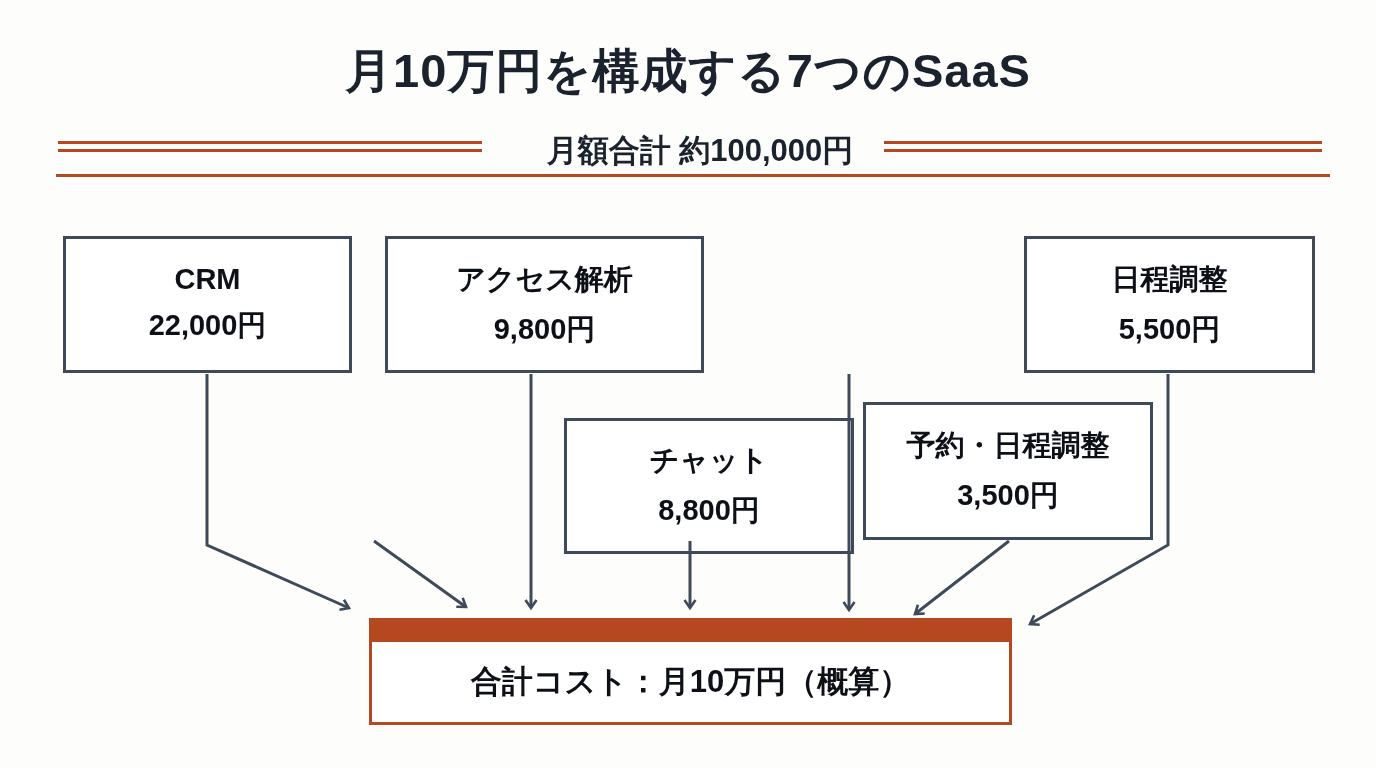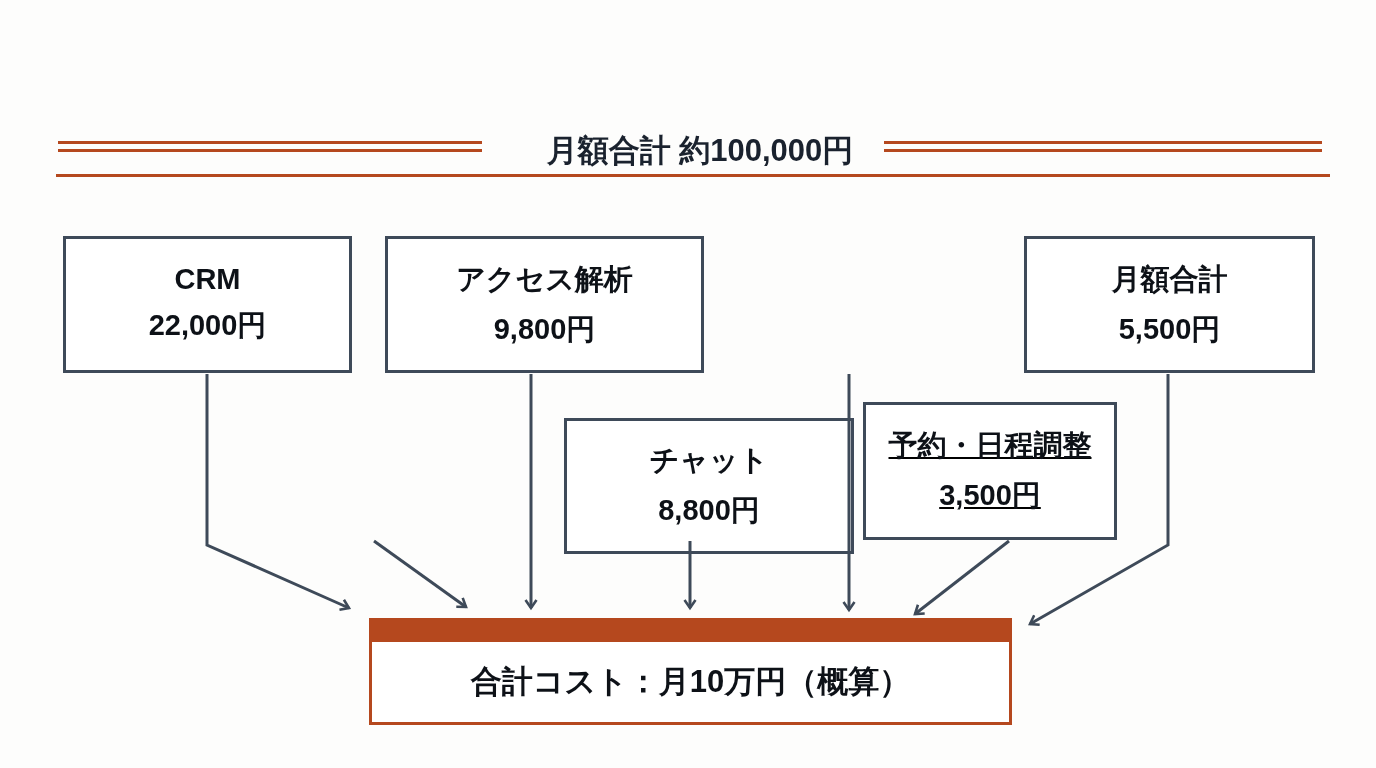--- a/index.html
+++ b/index.html
@@ -61,21 +61,21 @@
     font-weight: bold;
     color: #0d1117;
     white-space: nowrap;
   }
   #box-crm       { left: 63px;   top: 236px; width: 289px; height: 137px; }
   #box-analytics { left: 385px;  top: 236px; width: 319px; height: 137px; }
   #box-invoice   { left: 705px;  top: 236px; width: 290px; height: 137px; }
   #box-form      { left: 1024px; top: 236px; width: 291px; height: 137px; }
   #box-mail      { left: 227px;  top: 402px; width: 290px; height: 138px; }
   #box-chat      { left: 564px;  top: 402px; width: 290px; height: 136px; margin-top: 16px; }
-  #box-booking   { left: 863px;  top: 402px; width: 254px; height: 138px; text-decoration: underline; }
+  #box-booking   { left: 863px;  top: 402px; width: 290px; height: 138px; }
 
   #arrows {
     position: absolute;
     left: 0; top: 0;
     pointer-events: none;
   }
   #arrows polyline {
     fill: none;
     stroke: var(--line);
     stroke-width: 3;
@@ -109,38 +109,39 @@
     font-weight: bold;
     color: #0d1117;
     white-space: nowrap;
   }
 </style>
 </head>
 <body>
 
 <div class="canvas">
 
+  <div class="title">月10万円を構成する7つのSaaS</div>
 
   <div class="dline dl-left-1"></div>
   <div class="dline dl-left-2"></div>
   <div class="dline dl-right-1"></div>
   <div class="dline dl-right-2"></div>
   <div class="subtitle-text">月額合計 約100,000円</div>
   <div class="dline dl-full"></div>
 
   <div class="sbox" id="box-crm">
     <div class="name">CRM</div>
     <div class="price">22,000円</div>
   </div>
   <div class="sbox" id="box-analytics">
     <div class="name">アクセス解析</div>
     <div class="price">9,800円</div>
   </div>
   <div class="sbox" id="box-form">
-    <div class="name">月額合計</div>
+    <div class="name">日程調整</div>
     <div class="price">5,500円</div>
   </div>
   <div class="sbox" id="box-chat">
     <div class="name">チャット</div>
     <div class="price">8,800円</div>
   </div>
   <div class="sbox" id="box-booking">
     <div class="name">予約・日程調整</div>
     <div class="price">3,500円</div>
   </div>

